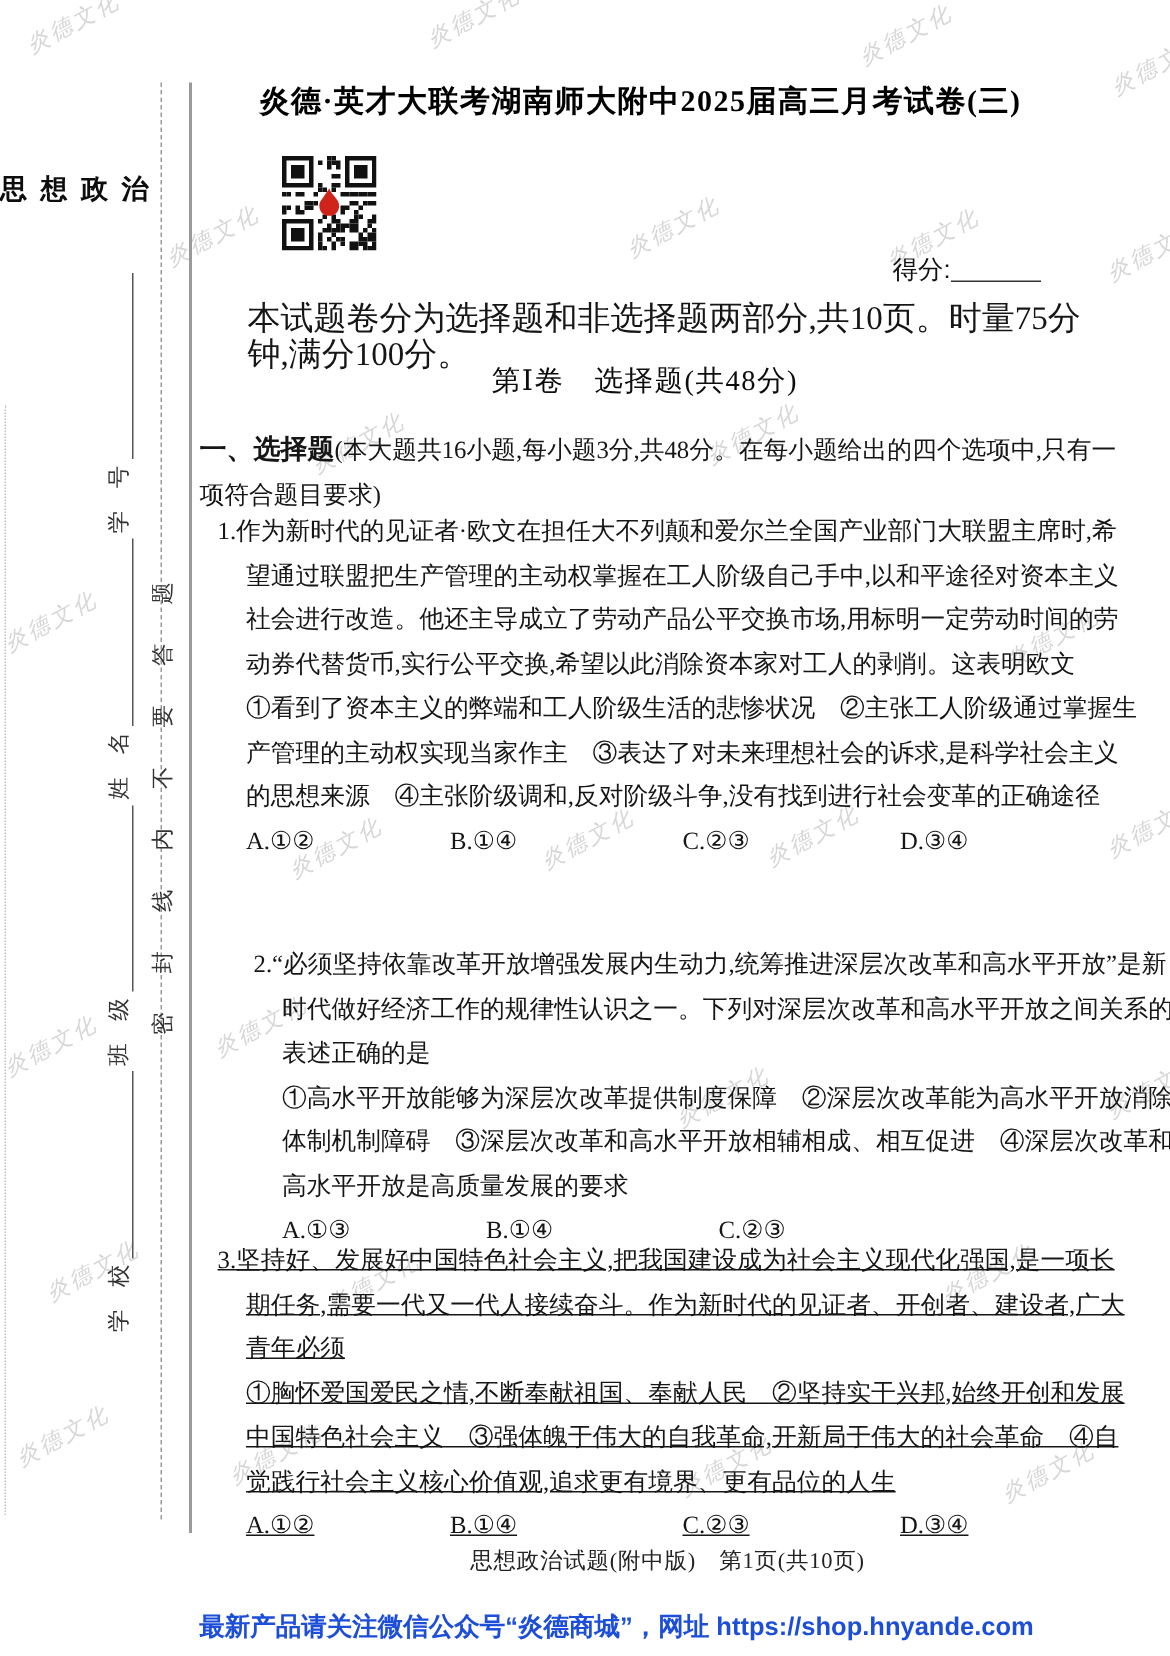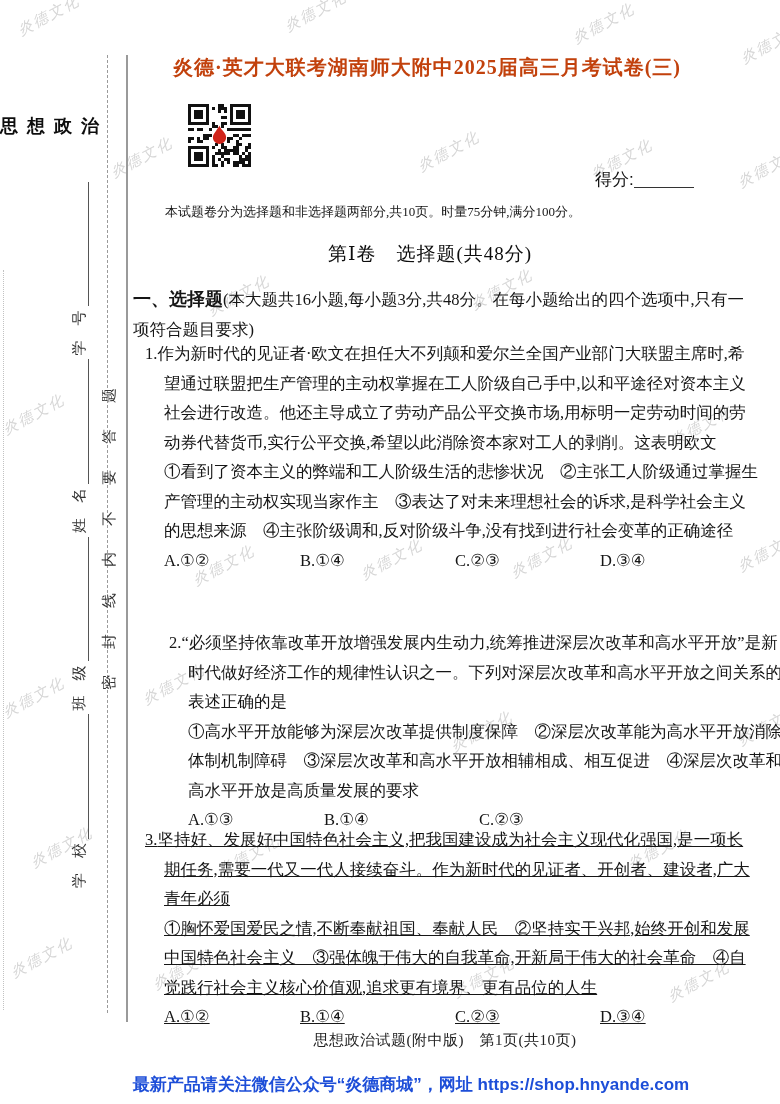--- a/index.html
+++ b/index.html
@@ -42,40 +42,40 @@
     font-size:15px;color:#333;
     letter-spacing:26px;
     white-space:nowrap;
     line-height:26px;
   }
   
   .exam-title{
     position:absolute;left:74px;right:0;top:54px;
     text-align:center;
     font-weight:bold;font-size:20px;letter-spacing:1px;
-    color:#c2410c;
+    color:#000000;
   }
   .qr{position:absolute;left:188px;top:104px;width:63px;height:63px;}
   .qr svg{display:block;}
   .subject-title{
     position:absolute;left:0;right:20px;top:114px;
     text-align:left;
     font-family:"Liberation Sans","DejaVu Sans",sans-serif;
     font-weight:bold;font-size:18px;letter-spacing:9px;
     color:#0d0d0d;
   }
   .score-line{
     position:absolute;left:595px;top:168px;
     font-family:"Liberation Sans","DejaVu Sans",sans-serif;
     font-weight:normal;font-size:17px;color:#111;
   }
   .score-blank{display:inline-block;width:60px;border-bottom:1.5px solid #333;height:16px;vertical-align:-3px;}
   .intro{
     position:absolute;left:165px;top:200px;width:560px;
-    font-size:13px;line-height:24px;font-family:Liberation Serif, serif;
+    font-size:22px;line-height:24px;font-family:Liberation Serif, serif;
   }
   .section-title{
     position:absolute;left:80px;right:0;top:241px;
     text-align:center;
     font-weight:normal;font-size:19px;letter-spacing:1px;
     color:#0d0d0d;
   }
   .part-heading{
     position:absolute;left:133px;top:285px;width:625px;
     font-size:16.5px;line-height:29.5px;

